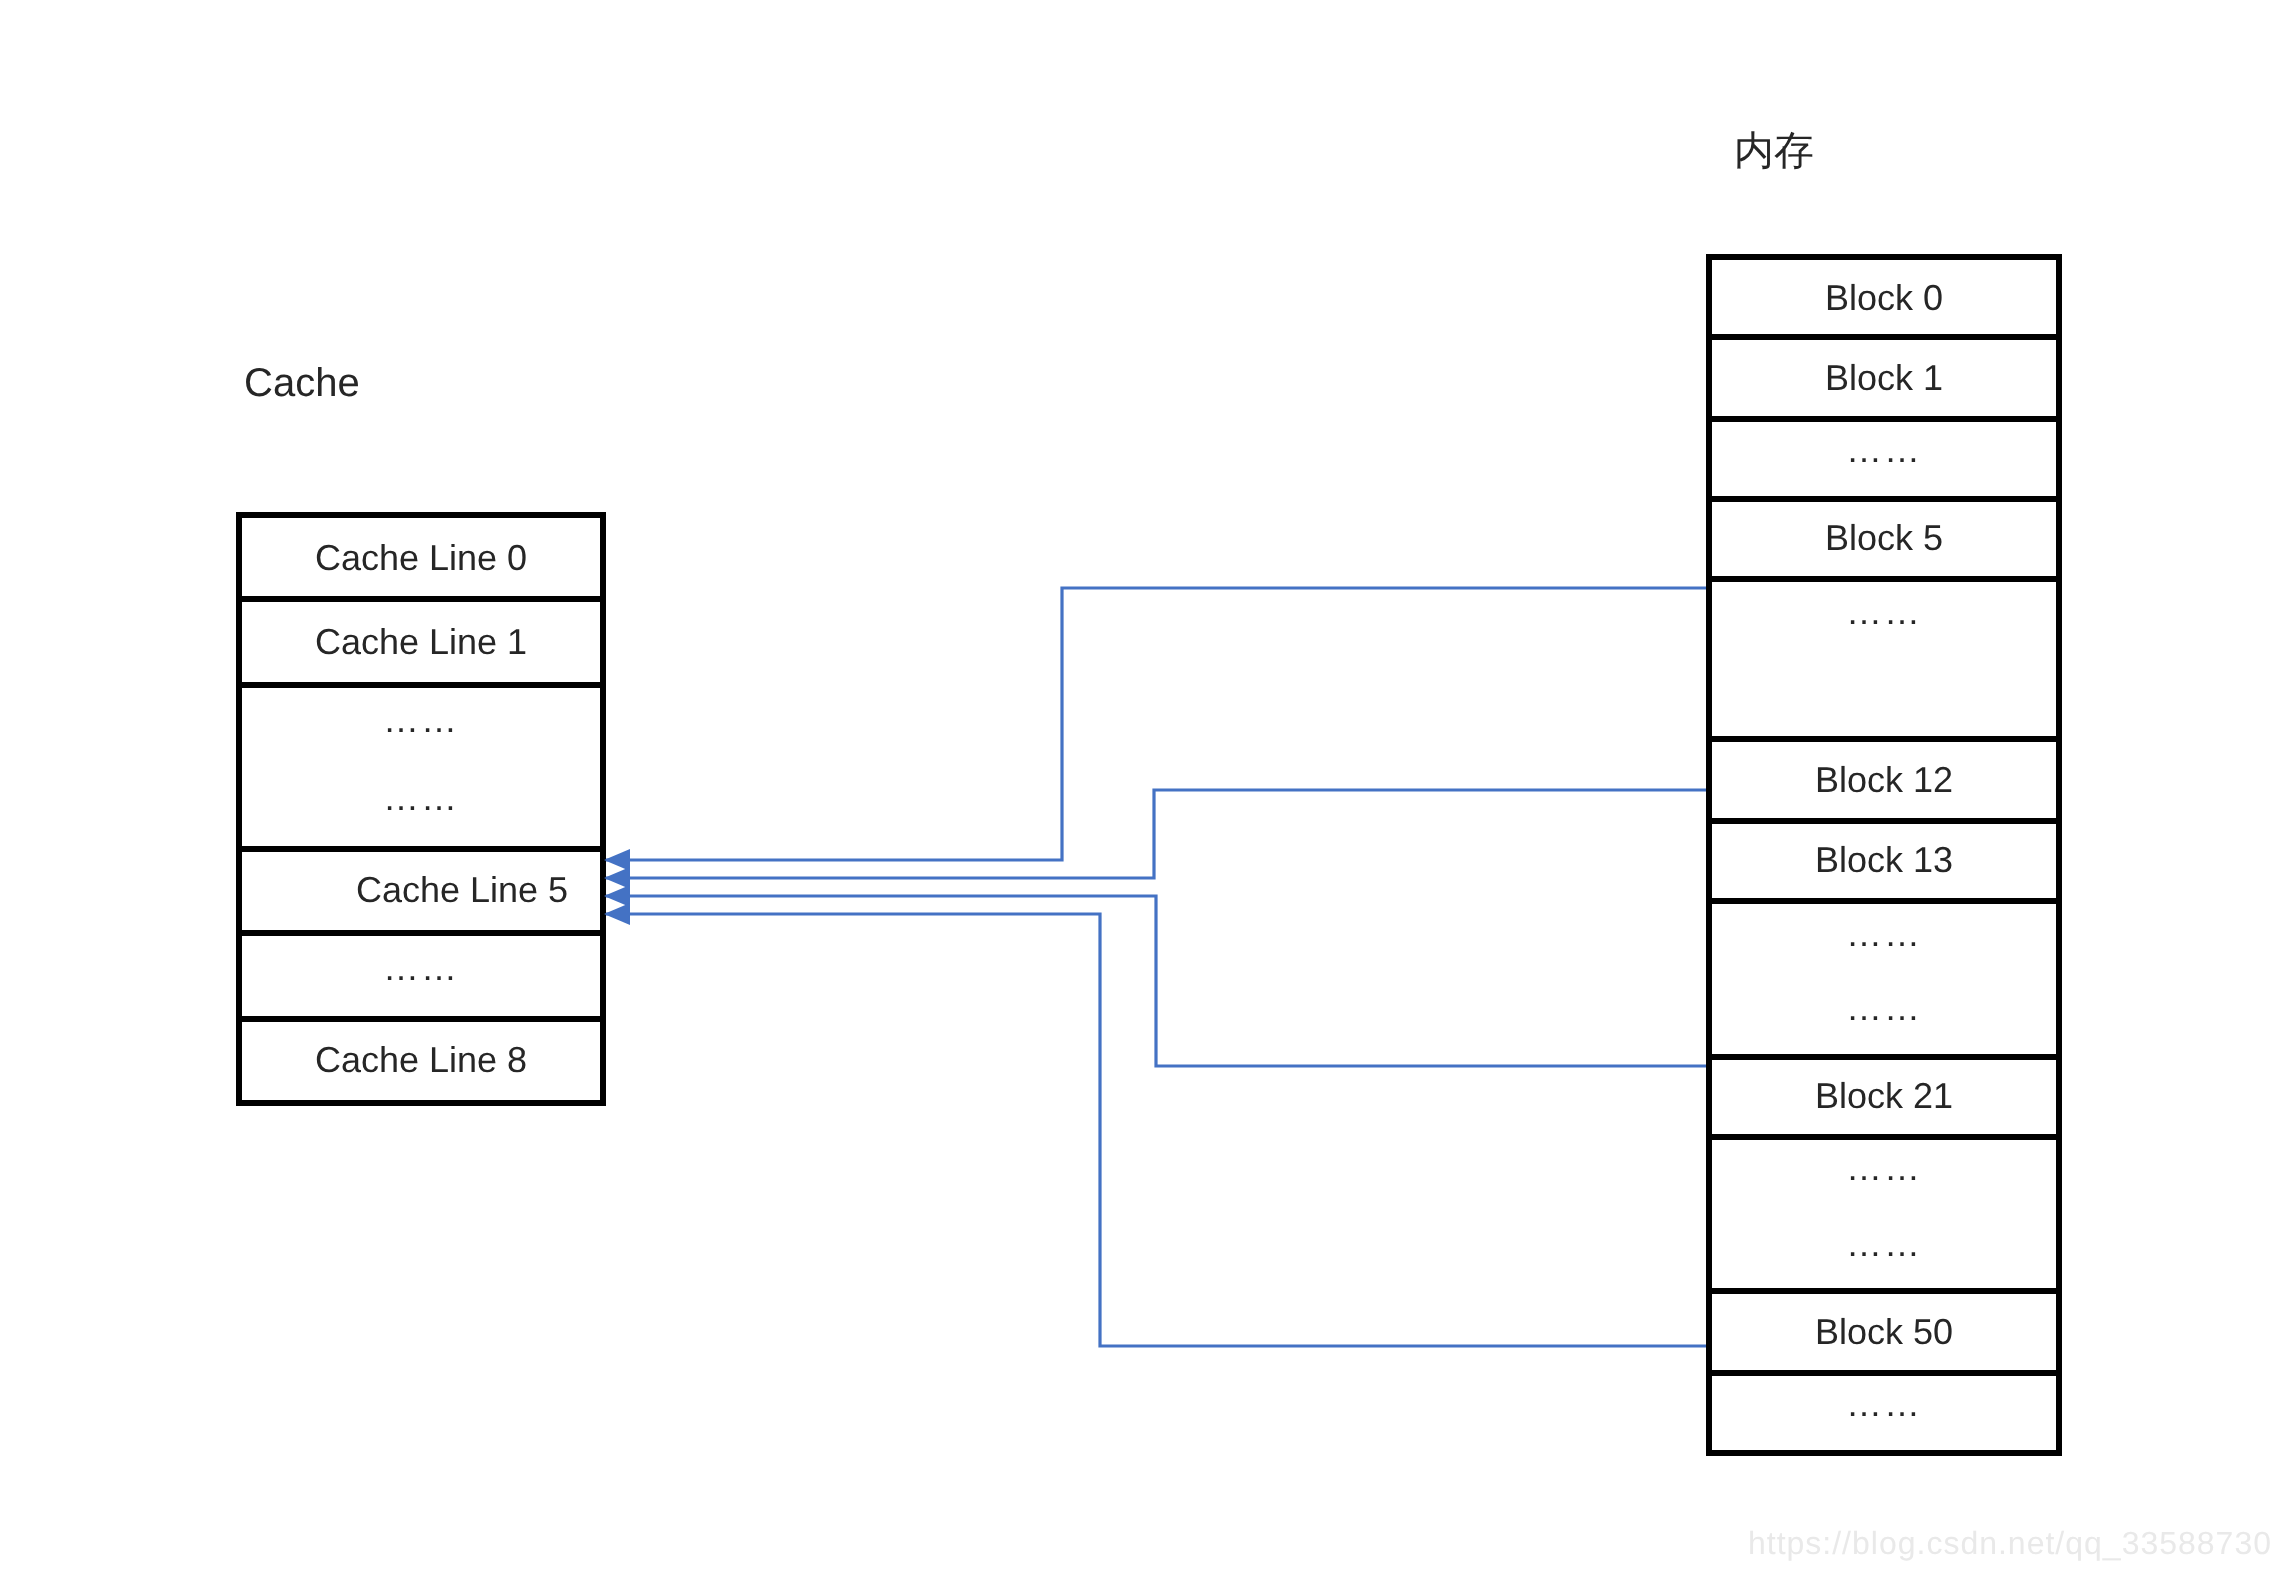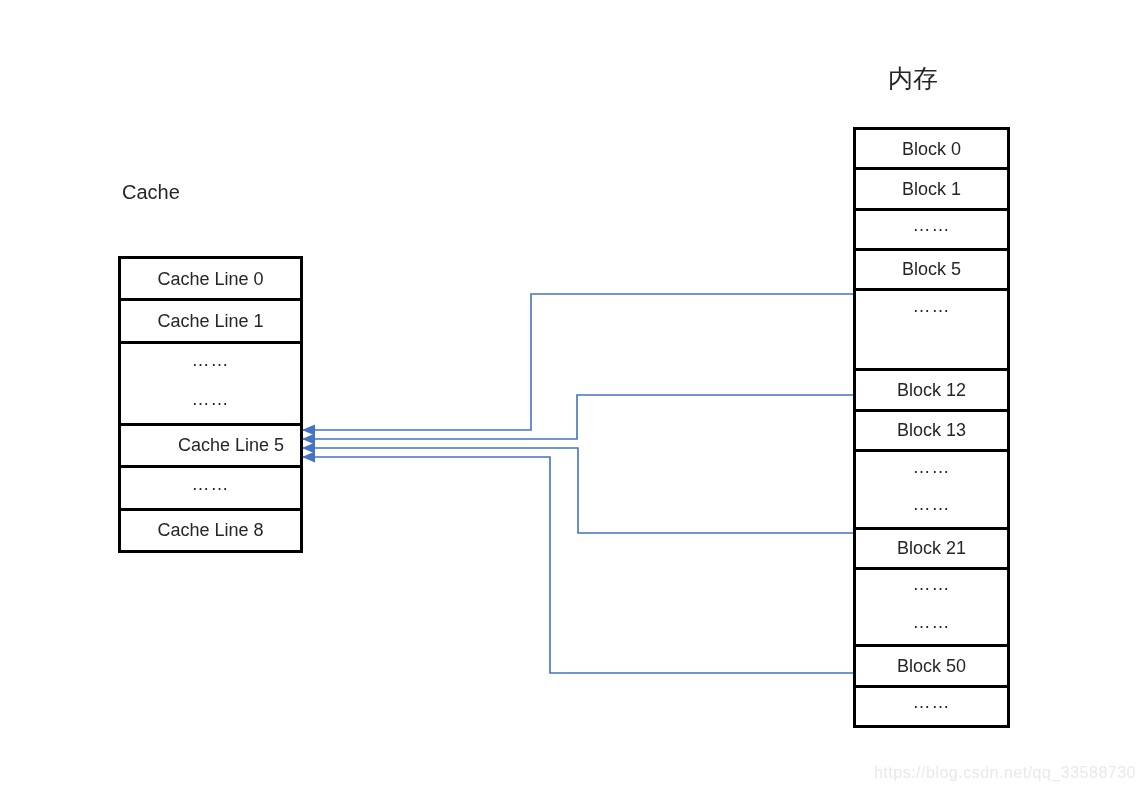--- a/index.html
+++ b/index.html
@@ -10,31 +10,31 @@
     background: #ffffff;
     font-family: "Liberation Sans", "DejaVu Sans", sans-serif;
     overflow: hidden;
   }
   .title-label {
     position: absolute;
     color: #262626;
     white-space: nowrap;
   }
   .cache-title { left: 122px; top: 181px; font-size: 20px; }
-  .memory-title { left: 888px; top: 62px; font-size: 25px; }
+  .memory-title { left: 867px; top: 62px; font-size: 20px; }
   .table {
     position: absolute;
     box-sizing: border-box;
     border: 3px solid #000000;
     background: #ffffff;
     display: flex;
     flex-direction: column;
   }
   .cache-table { left: 118px; top: 256px; width: 185px; height: 297px; }
-  .memory-table { left: 853px; top: 127px; width: 157px; height: 601px; }
+  .memory-table { left: 853px; top: 127px; width: 178px; height: 601px; }
   .row {
     display: flex;
     flex-direction: column;
     align-items: center;
     justify-content: center;
     flex-basis: 0;
     min-height: 0;
   }
   .row + .row { border-top: 3px solid #000000; }
   .row.tall { justify-content: space-around; }

